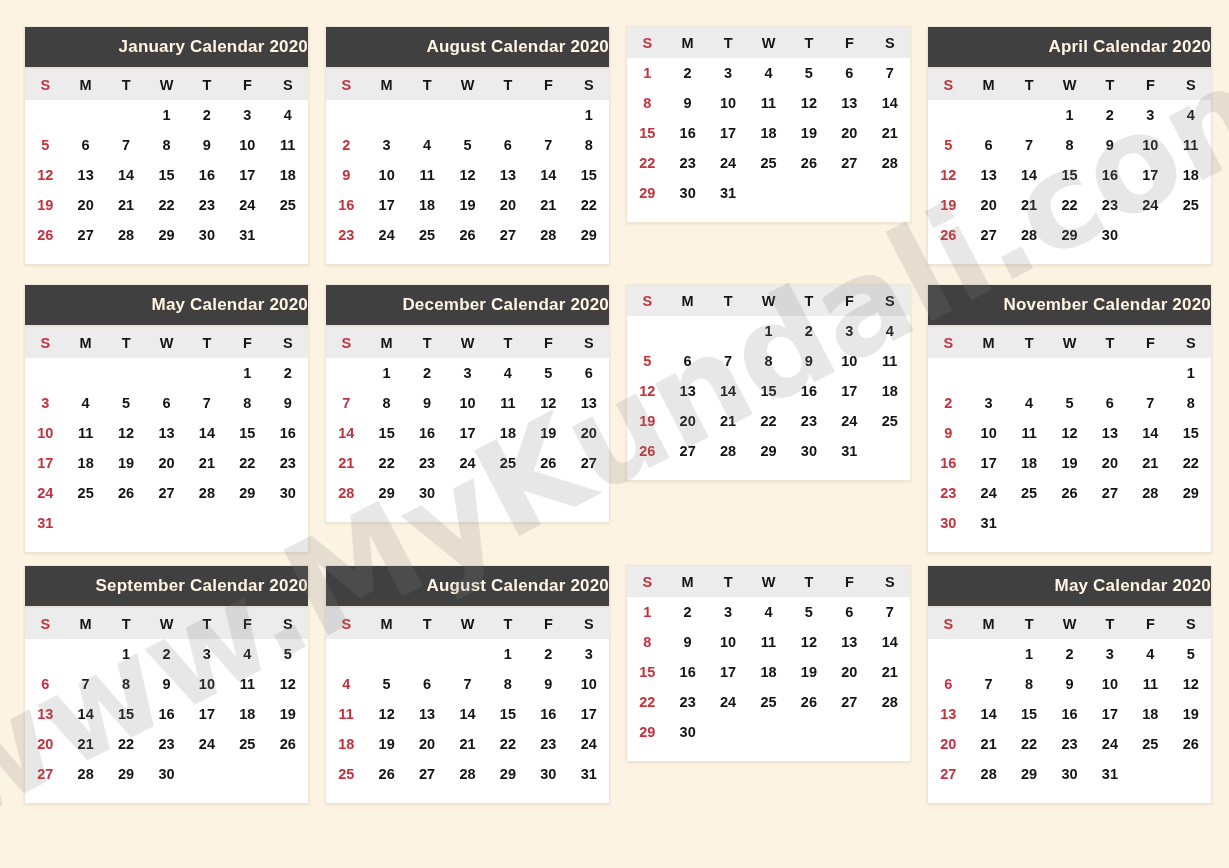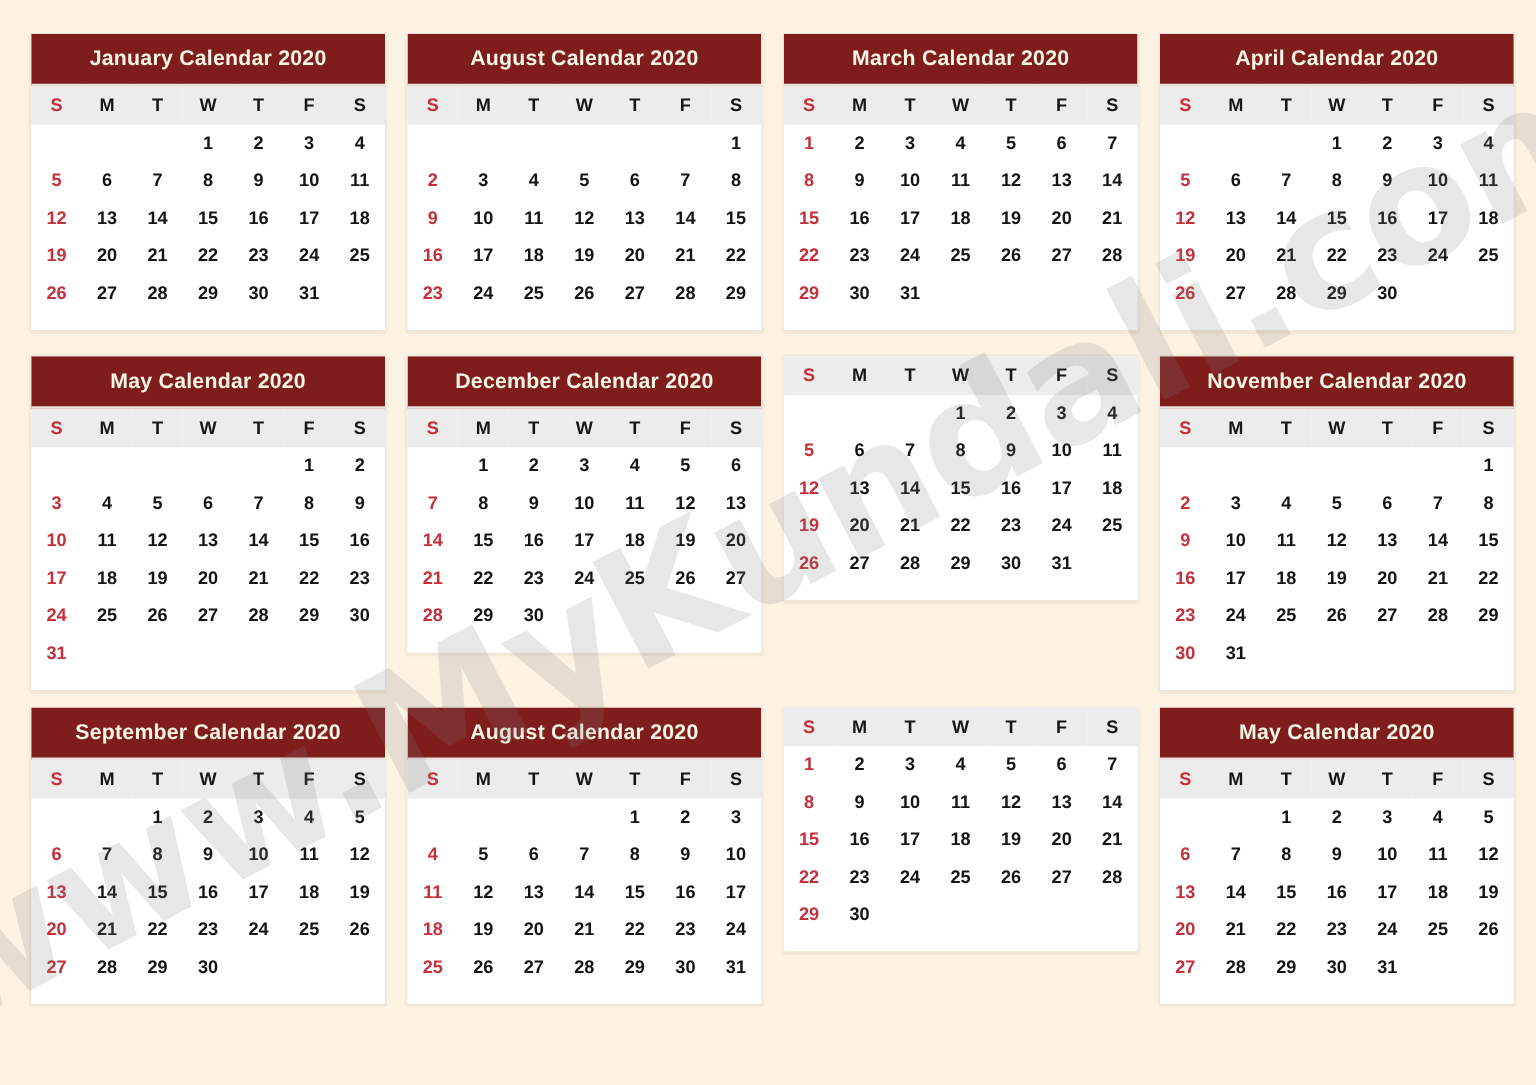--- a/index.html
+++ b/index.html
@@ -54,25 +54,25 @@
   .month-card {
     width: 285px;
     background: #FFFFFF;
     border: 1px solid #F0E6D6;
     box-shadow: 0 1px 2px rgba(150, 130, 100, 0.18);
     align-self: start;
     overflow: hidden;
   }
 
   .month-header {
-    background: #7f1d1d;
+    background: #404040;
     height: 42px;
     display: flex;
     align-items: center;
-    justify-content: center;
+    justify-content: flex-end;
     border-bottom: 2px solid #E8E3DA;
   }
   .month-title {
     color: #FCF6E8;
     font-size: 17px;
     font-weight: 700;
     letter-spacing: 0.2px;
     text-shadow: 0 1px 1px rgba(120, 55, 0, 0.25);
   }
 
@@ -252,23 +252,20 @@
             <td class="">26</td>
             <td class="">27</td>
             <td class="">28</td>
             <td class="">29</td>
           </tr>
         </tbody>
       </table>
       <div class="card-foot"></div>
     </div>
     <div class="month-card">
-      <div class="month-header">
-        <span class="month-title">March Calendar 2020</span>
-      </div>
       <table class="month-table">
         <thead>
           <tr>
             <th class="sunday-col">S</th>
             <th>M</th>
             <th>T</th>
             <th>W</th>
             <th>T</th>
             <th>F</th>
             <th>S</th>

